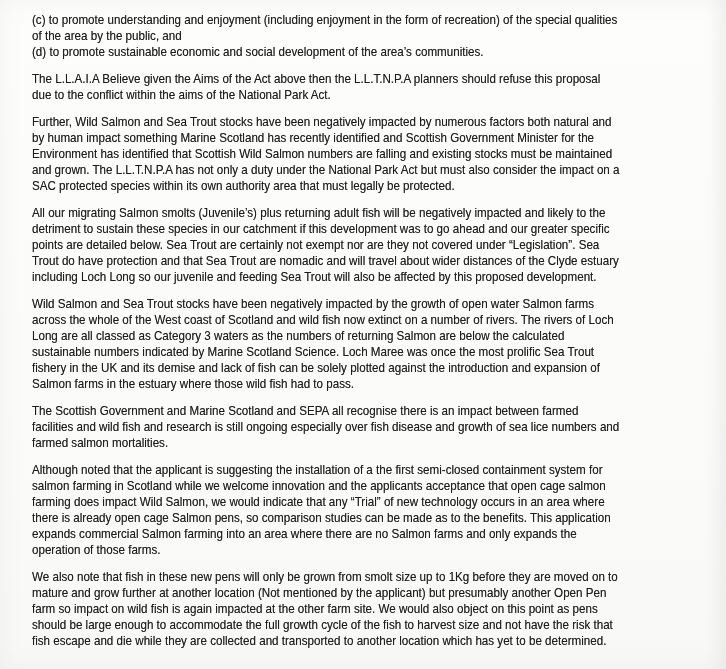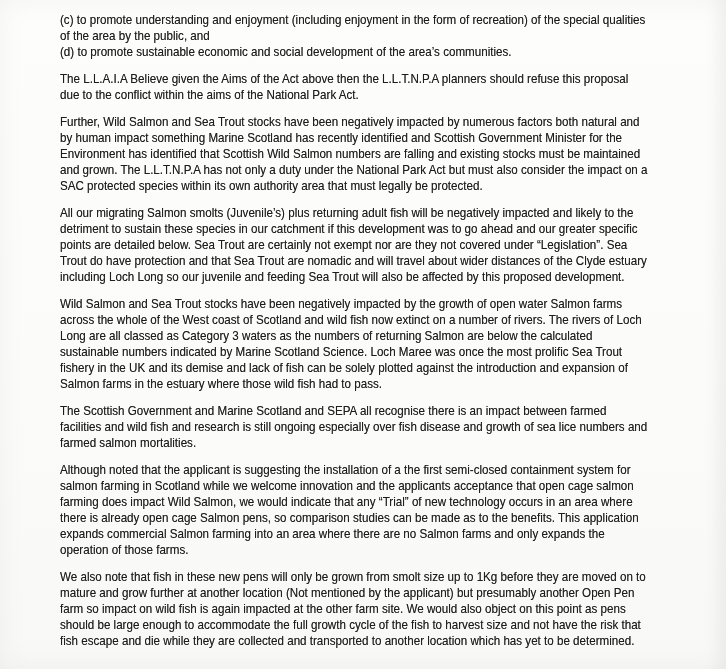--- a/index.html
+++ b/index.html
@@ -8,21 +8,21 @@
     width: 726px;
     height: 669px;
     overflow: hidden;
     background: #f7f7f5;
   }
   .page {
     position: relative;
     width: 726px;
     height: 669px;
     box-sizing: border-box;
-    padding: 12px 0 0 60px;
+    padding: 12px 0 0 32px;
     background: linear-gradient(180deg, #fdfdfb 0%, #fbfbf9 60%, #f8f8f6 100%);
     box-shadow: inset 0 0 24px rgba(120,120,115,0.08);
   }
   .doc {
     width: 830px;               
     transform: scaleX(0.86);
     transform-origin: 0 0;
     font-family: "Liberation Sans", "DejaVu Sans", sans-serif;
     font-size: 13.5px;
     line-height: 16px;

